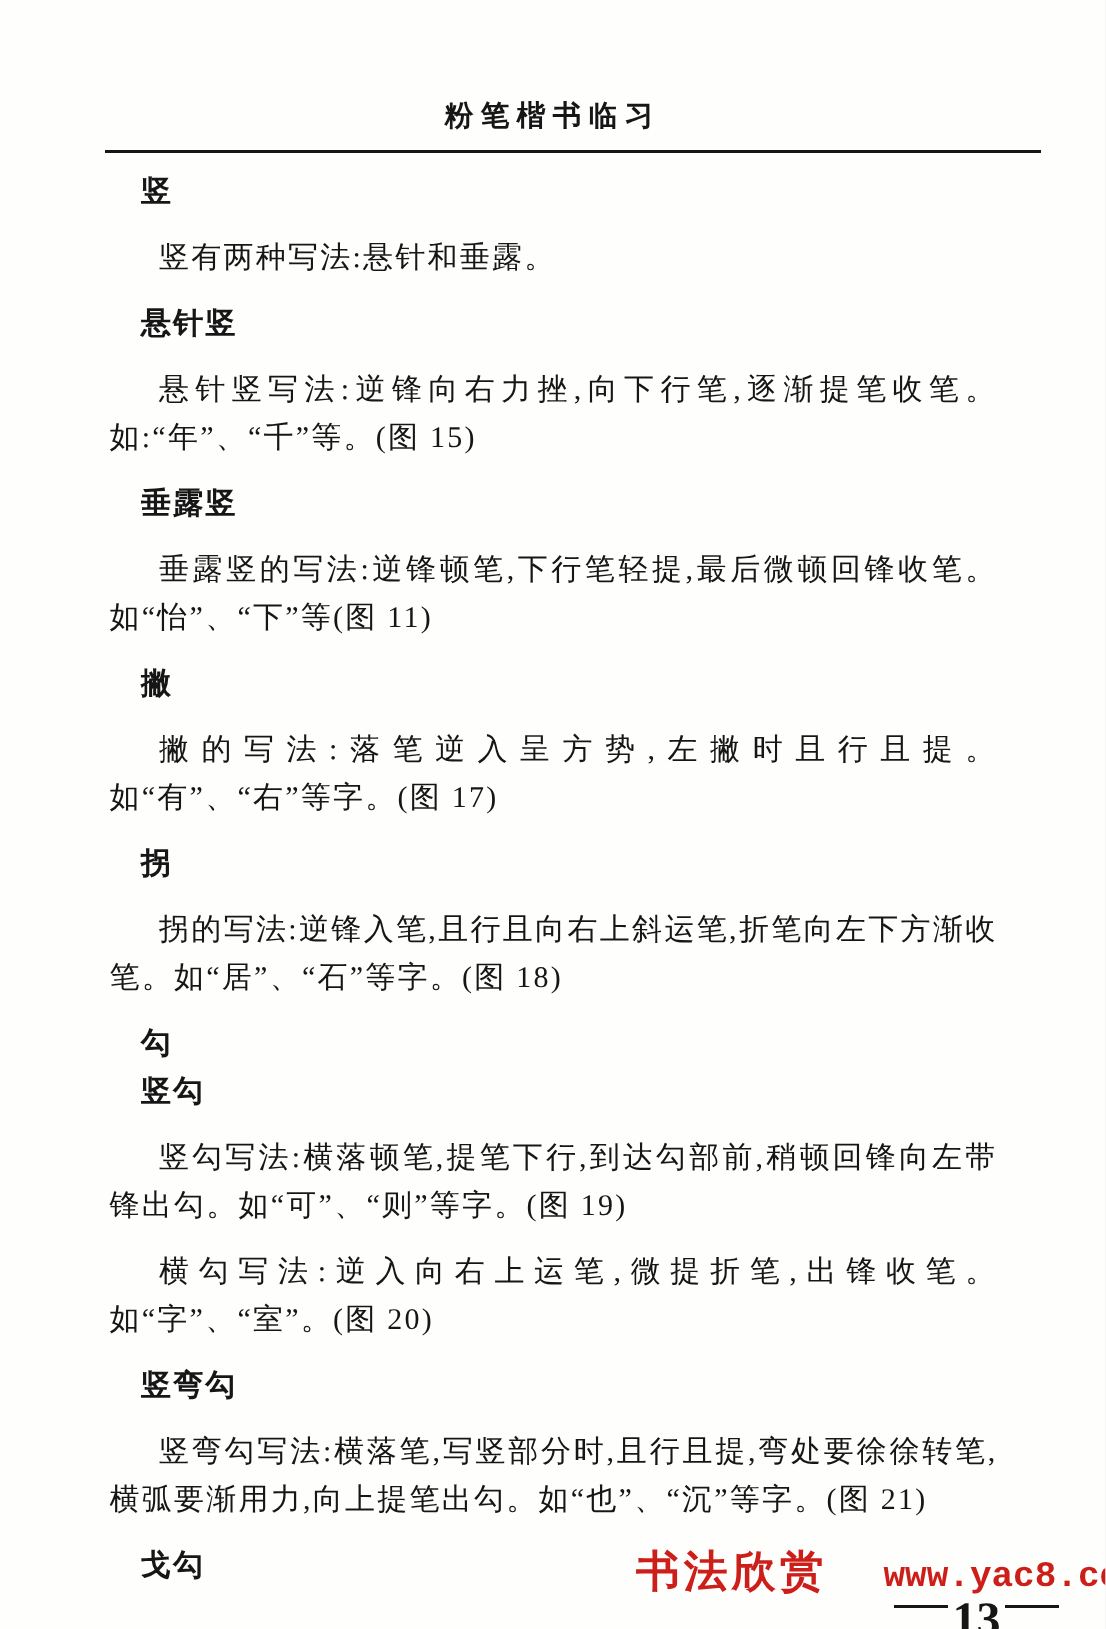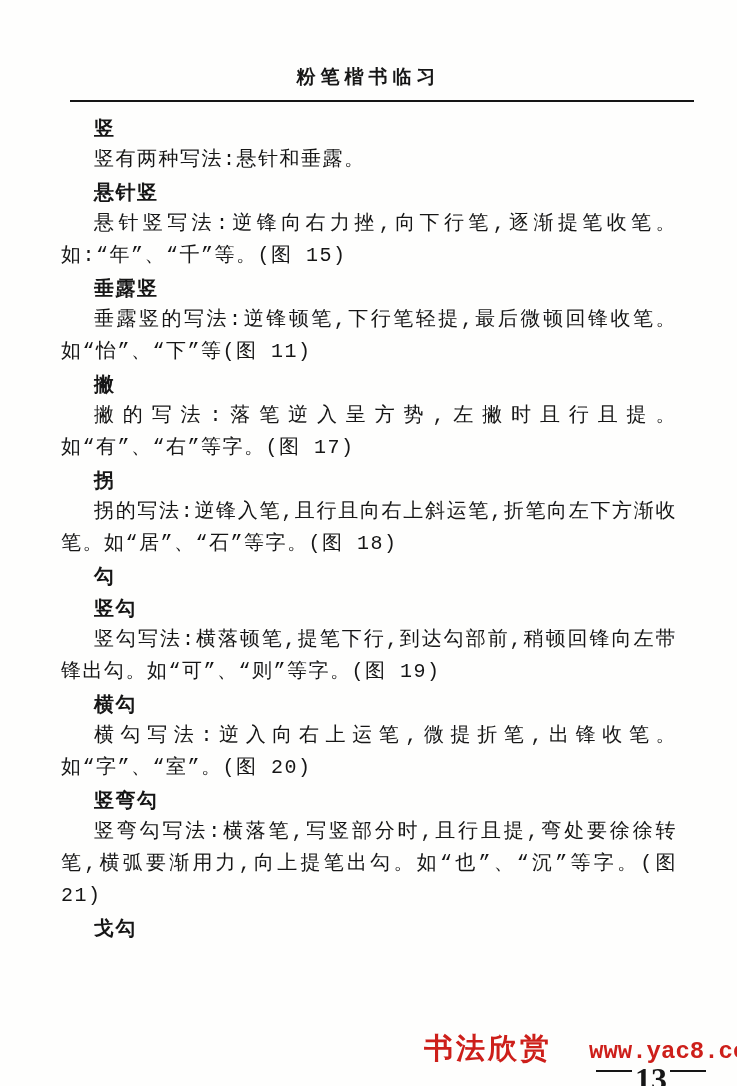--- a/index.html
+++ b/index.html
@@ -35,26 +35,25 @@
   .content {
     position:absolute; top:112px; left:61px; width:616px;
   }
   .sec { margin:0; }
   .sec-heading {
     margin:0; padding-left:33px;
     font-size:20px; line-height:32px; font-weight:bold;
     letter-spacing:1.5px;
   }
   .sec-body {
-    margin:0;
+    margin:12px;
     font-size:20px; line-height:32px; letter-spacing:1.5px;
     text-indent:33px;
     text-align:justify;
     text-justify:inter-character;
-    font-family:Liberation Mono, monospace;
   }
 
   
   .footer { position:absolute; left:0; top:0; width:665px; height:1086px; pointer-events:none; }
   .watermark {
     position:absolute; left:424px; top:1034px;
     display:flex; align-items:baseline; gap:12px;
     color:var(--watermark-red,#cd1f1a);
     white-space:nowrap;
   }
@@ -119,21 +118,20 @@
     <div class="sec">
       <h3 class="sec-heading">勾</h3>
     </div>
 
     <div class="sec">
       <h3 class="sec-heading">竖勾</h3>
       <p class="sec-body">竖勾写法:横落顿笔,提笔下行,到达勾部前,稍顿回锋向左带锋出勾。如“可”、“则”等字。(图 19)</p>
     </div>
 
     <div class="sec">
-      <h3 class="sec-heading">横勾</h3>
       <p class="sec-body">横勾写法:逆入向右上运笔,微提折笔,出锋收笔。如“字”、“室”。(图 20)</p>
     </div>
 
     <div class="sec">
       <h3 class="sec-heading">竖弯勾</h3>
       <p class="sec-body">竖弯勾写法:横落笔,写竖部分时,且行且提,弯处要徐徐转笔,横弧要渐用力,向上提笔出勾。如“也”、“沉”等字。(图 21)</p>
     </div>
 
     <div class="sec">
       <h3 class="sec-heading">戈勾</h3>

